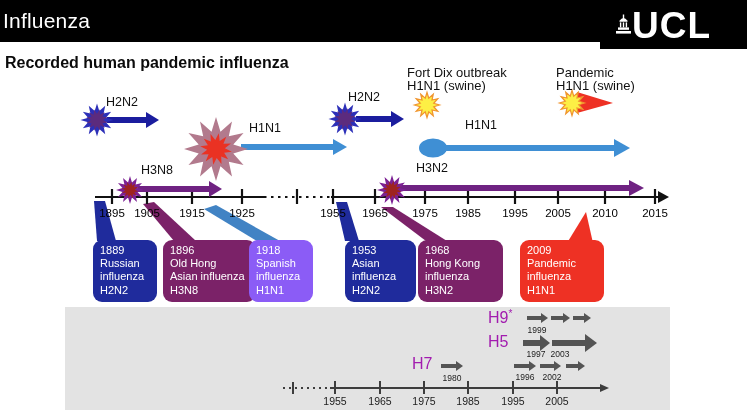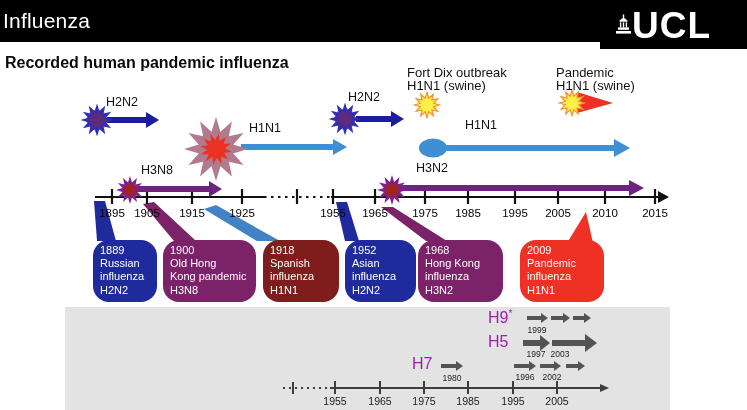--- a/index.html
+++ b/index.html
@@ -15,21 +15,21 @@
   .main-heading{left:5px;top:54px;font-size:16px;font-weight:bold;color:#0b0b0b;}
   .avian-heading{left:88px;top:310px;font-size:13.5px;font-weight:500;color:#2150c8;}
   
   .arrow-label{font-size:12.5px;font-weight:500;color:#111;}
   .note-label{font-size:13px;line-height:13px;color:#111;}
   .strain-label{font-size:16px;font-weight:500;color:#a21caf;}
   .strain-label sup{font-size:10px;}
   
   .avian-panel{left:65px;top:307px;width:605px;height:103px;background:#e3e3e3;}
   
-  .box{position:absolute;top:240px;height:62px;border-radius:16px;color:#fff;
+  .box{position:absolute;top:240px;height:62px;border-radius:9px;color:#fff;
        font-size:11px;line-height:13.2px;font-weight:500;padding:4px 0 0 7px;box-sizing:border-box;}
   svg{display:block;}
 </style>
 </head>
 <body>
 
 <div class="canvas">
 
   <div class="abs topbar"></div>
   <div class="abs logobox">
@@ -244,33 +244,33 @@
     <div>H1N1 (swine)</div>
   </div>
 
   <div class="box" style="left:93px;width:64px;background:#1f2b9c">
     <div>1889</div>
     <div>Russian</div>
     <div>influenza</div>
     <div>H2N2</div>
   </div>
   <div class="box" style="left:163px;width:93px;background:#7b2268">
-    <div>1900</div>
+    <div>1896</div>
     <div>Old Hong</div>
-    <div>Kong pandemic</div>
+    <div>Asian influenza</div>
     <div>H3N8</div>
   </div>
-  <div class="box" style="left:263px;width:76px;background:#7f1d1d">
+  <div class="box" style="left:249px;width:64px;background:#8b5cf6">
     <div>1918</div>
     <div>Spanish</div>
     <div>influenza</div>
     <div>H1N1</div>
   </div>
   <div class="box" style="left:345px;width:71px;background:#1f2b9c">
-    <div>1952</div>
+    <div>1953</div>
     <div>Asian</div>
     <div>influenza</div>
     <div>H2N2</div>
   </div>
   <div class="box" style="left:418px;width:85px;background:#7b2268">
     <div>1968</div>
     <div>Hong Kong</div>
     <div>influenza</div>
     <div>H3N2</div>
   </div>

